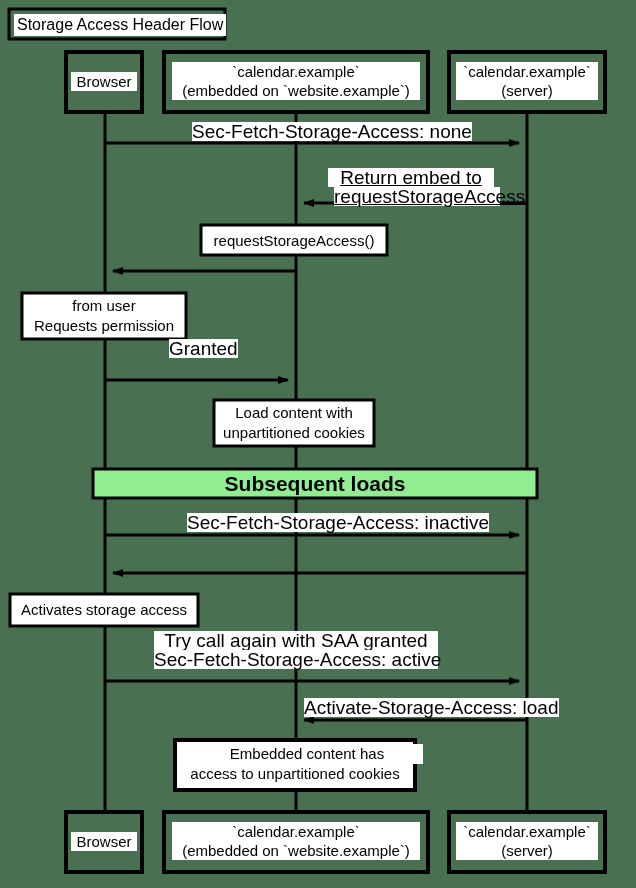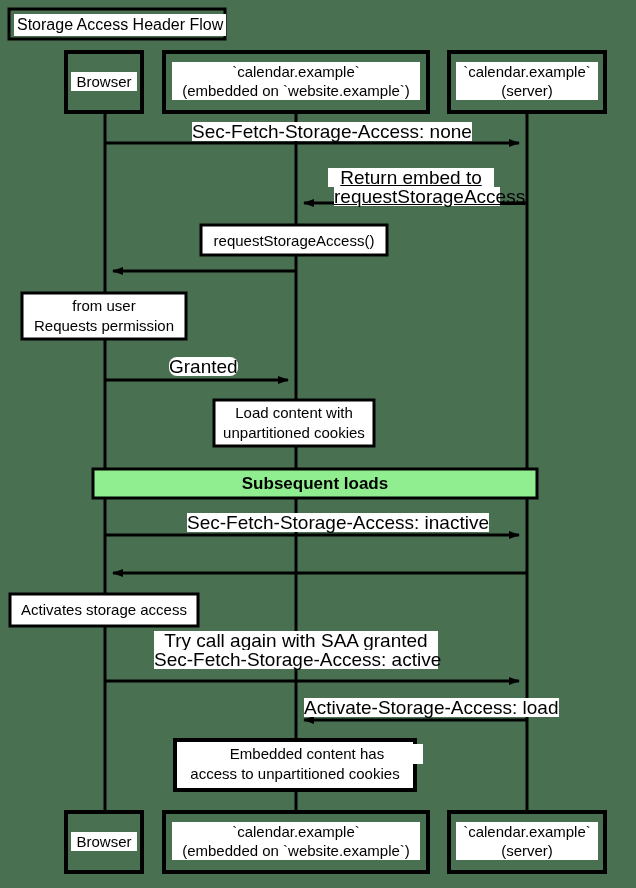--- a/index.html
+++ b/index.html
@@ -48,21 +48,21 @@
     font-size: 19px;
     background: #ffffff;
     line-height: 19px;
   }
   .note-label {
     font-size: 15px;
     background: #ffffff;
     line-height: 20px;
   }
   .block-label {
-    font-size: 17px;
+    font-size: 21px;
     background: transparent;
     line-height: 20px;
     font-weight: bold;
   }
 </style>
 </head>
 <body>
 
 <div id="diagram-root">
 
@@ -185,21 +185,21 @@
     <div class="txt actor-label" style="position:relative; left:0; top:0; width:100%;">(server)</div>
   </div>
 
   <div class="txt msg-label" style="left:192px; top:122px;">Sec-Fetch-Storage-Access: none</div>
 
   <div style="position:absolute; left:328px; top:168px; width:166px; text-align:center;text-decoration:underline;">
     <div class="txt msg-label" style="position:relative; left:0; top:0; width:100%;">Return embed to</div>
     <div class="txt msg-label" style="position:relative; left:0; top:0; width:100%;margin-left:6px;">requestStorageAccess</div>
   </div>
 
-  <div class="txt msg-label" style="left:169px; top:357px;border-radius:8px;">Granted</div>
+  <div class="txt msg-label" style="left:169px; top:339px;">Granted</div>
 
   <div class="txt msg-label" style="left:187px; top:513px;">Sec-Fetch-Storage-Access: inactive</div>
 
 
   <div style="position:absolute; left:154px; top:631px; width:284px; text-align:center;">
     <div class="txt msg-label" style="position:relative; left:0; top:0; width:100%;">Try call again with SAA granted</div>
     <div class="txt msg-label" style="position:relative; left:0; top:0; width:100%;">Sec-Fetch-Storage-Access: active</div>
   </div>
 
   <div class="txt msg-label" style="left:304px; top:698px;">Activate-Storage-Access: load</div>

